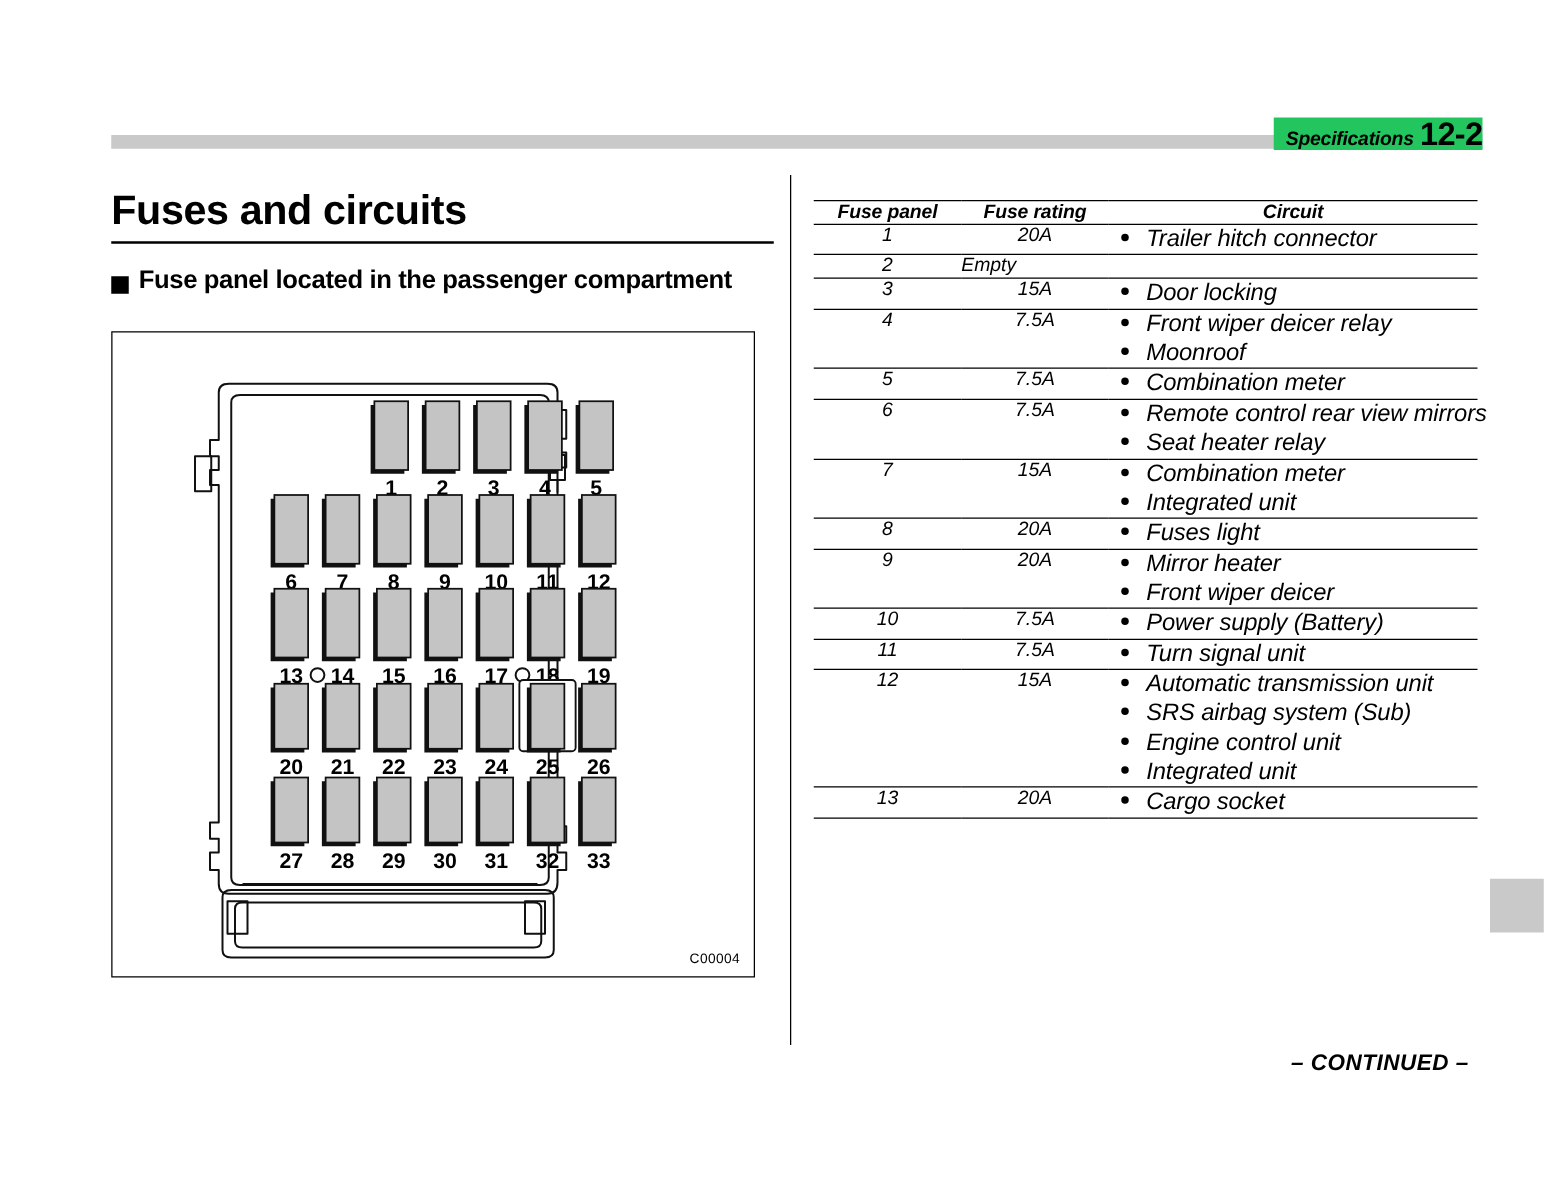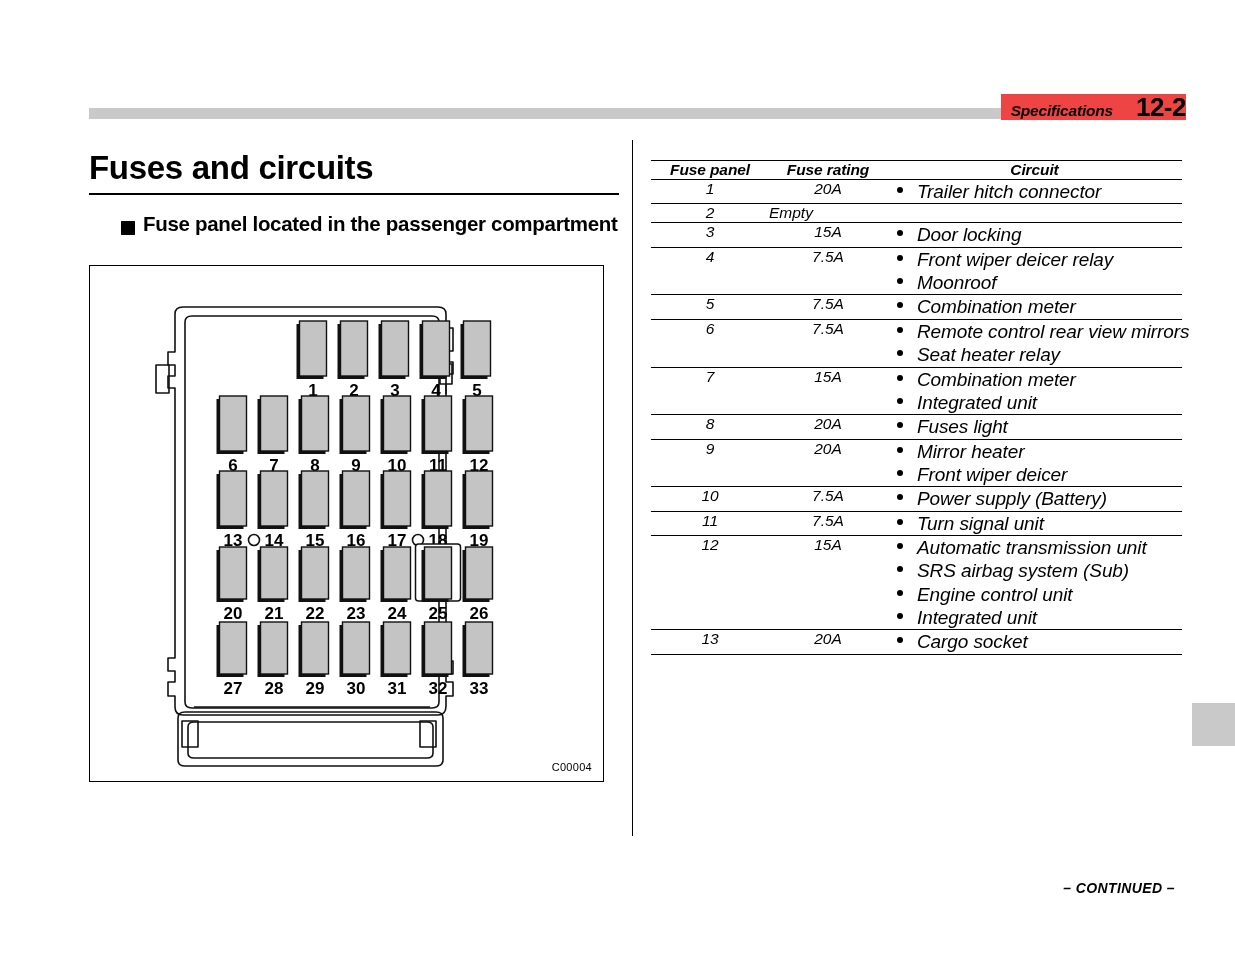--- a/index.html
+++ b/index.html
@@ -29,26 +29,25 @@
     left: 0;
     top: 5px;
     width: 1097px;
     height: 11px;
     background: #c9c9c9;
   }
   #header-label-wrap {
     position: absolute;
     right: 0;
     top: -9px;
-    background: #ef4444;
+    background: #22c55e;
     padding-left: 10px;
     display: flex;
     align-items: baseline;
     line-height: 1;
-    gap: 18px;
   }
   #header-section {
     font-style: italic;
     font-weight: bold;
     font-size: 15.5px;
     letter-spacing: -0.2px;
     padding-right: 5px;
     white-space: nowrap;
   }
   #header-page {
@@ -88,21 +87,20 @@
     background: #000000;
     margin-bottom: 16px;
   }
   #subsection {
     display: flex;
     align-items: center;
     font-size: 20.5px;
     font-weight: bold;
     line-height: 1.25;
     letter-spacing: -0.3px;
-    margin-left: 32px;
   }
   #subsection-bullet {
     width: 14px;
     height: 14px;
     background: #000000;
     flex: 0 0 14px;
     margin-top: 7px;
     margin-right: 8px;
   }
   #subsection-text {
@@ -217,22 +215,22 @@
     top: 703px;
     width: 43px;
     height: 43px;
     background: #c9c9c9;
   }
 
   
   #footer-continued {
     position: absolute;
     right: 60px;
-    top: 880px;
-    font-size: 14px;
+    top: 840px;
+    font-size: 18px;
     font-style: italic;
     font-weight: bold;
     letter-spacing: 0.4px;
   }
 </style>
 </head>
 <body>
 
 <div id="page-header">
   <div id="header-rule"></div>

